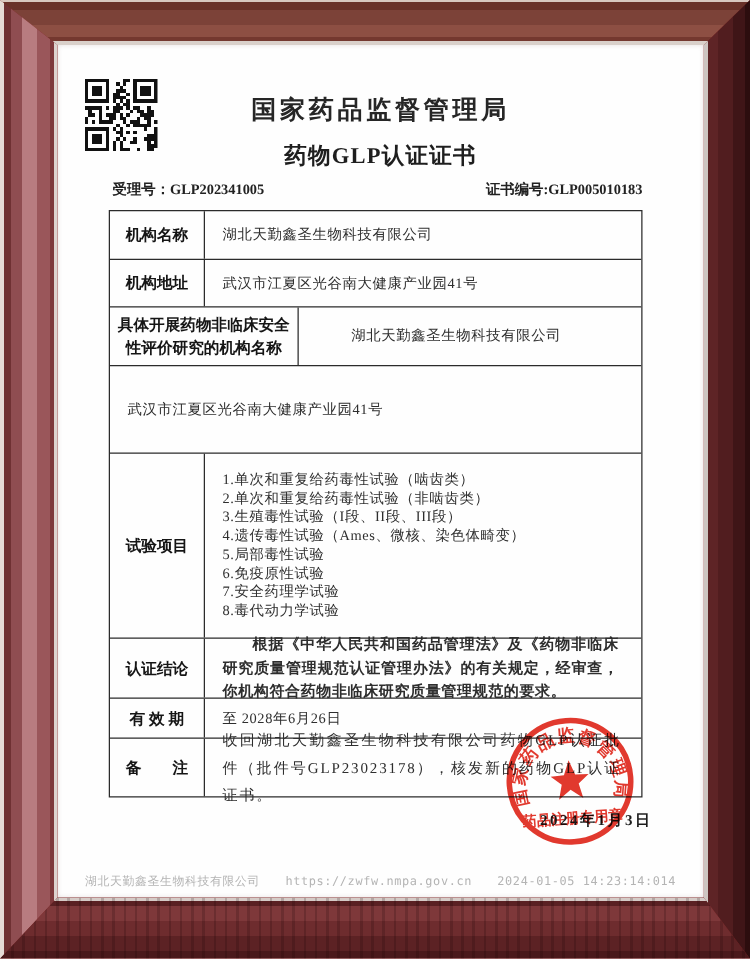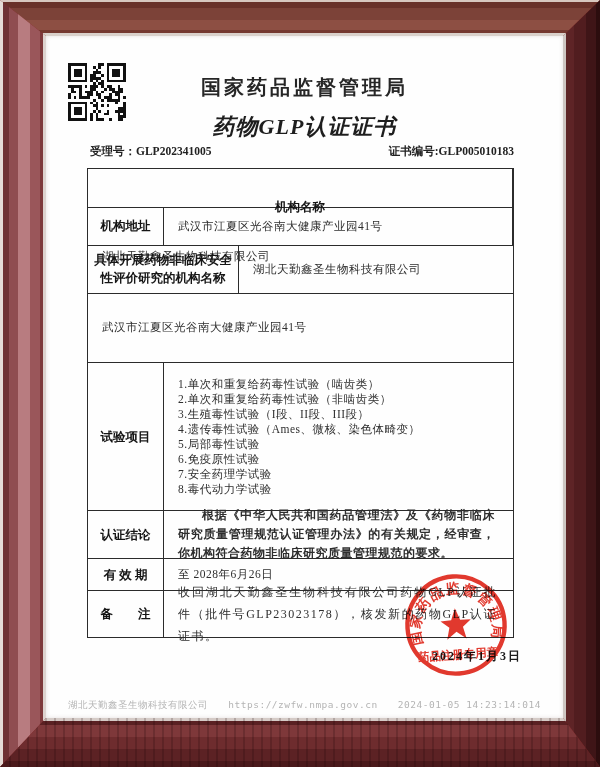--- a/index.html
+++ b/index.html
@@ -21,35 +21,35 @@
                linear-gradient(0deg,#4a191b 0 6px,#5c2224 6px 18px,#6e2c2e 18px 30px,#7e383a 30px 42px,#5a2123 42px 46px,#d5cbc7 46px 49px);
     clip-path:polygon(0 100%,100% 100%,calc(100% - 37px) 0,46px 0);}
   
   .paper{position:absolute;left:46px;top:36px;right:37px;bottom:49px;background:#fefefe;
          box-shadow:inset 0 0 4px rgba(80,40,40,.15);}
   .qr{position:absolute;left:22px;top:27px;width:58px;height:58px;}
   .authority{position:absolute;left:0;right:0;top:38px;text-align:center;
     font-family:"Liberation Sans","DejaVu Sans",sans-serif;font-weight:bold;
     font-size:20px;letter-spacing:3px;color:#262626;}
   .cert-title{position:absolute;left:0;right:0;top:76px;text-align:center;
-    font-weight:bold;font-size:22px;letter-spacing:1px;color:#1e1e1e;font-style:italic;}
+    font-weight:bold;font-size:18px;letter-spacing:1px;color:#1e1e1e;}
   .numbers{position:absolute;left:44px;right:49px;top:108px;display:flex;
     justify-content:space-between;font-size:11.5px;font-weight:bold;color:#222;gap:38px;}
   
   .cert-table{position:absolute;left:41px;top:132px;width:427px;height:470px;
     border:1.5px solid #2b2b2b;box-sizing:border-box;display:flex;flex-direction:column;}
   .trow{display:flex;border-bottom:1px solid #2b2b2b;box-sizing:border-box;}
   .trow:last-child{border-bottom:none;}
   .tlabel{flex:0 0 76px;border-right:1px solid #2b2b2b;display:flex;align-items:center;
     justify-content:center;text-align:center;font-weight:bold;font-size:12.5px;color:#151515;
     box-sizing:border-box;padding:1px 1px;line-height:1.45;}
   .trow.wide .tlabel{flex:0 0 151px;padding:0 6px;}
   .tvalue{flex:1;display:flex;align-items:center;box-sizing:border-box;
     padding:4px 10px 4px 14px;font-size:11.5px;color:#2e2e2e;letter-spacing:.5px;}
-  .r1{height:39px;flex-direction:column;} .r2{height:38px;} .r3{height:48px;} .r4{height:70px;}
+  .r1{height:39px;} .r2{height:38px;} .r3{height:48px;gap:28px;} .r4{height:70px;}
   .r5{height:149px;} .r6{height:48px;} .r7{height:32px;} .r8{height:46px;}
   .proj-list{list-style:none;margin:0;padding:0;line-height:15px;font-size:11.5px;}
   .conclusion{display:block;text-indent:2em;text-align:justify;line-height:19px;font-size:12px;padding-right:8px;font-weight:bold;}
   .remark{display:block;text-align:justify;line-height:22px;font-size:12px;letter-spacing:1.5px;padding-right:6px;}
   
   .issue-date{position:absolute;left:386px;top:612px;font-size:12px;font-weight:bold;
     letter-spacing:2px;color:#1c1c1c;}
   .seal{position:absolute;left:357px;top:536px;width:106px;height:106px;
     mix-blend-mode:multiply;opacity:.92;transform:rotate(-4deg);}
   

